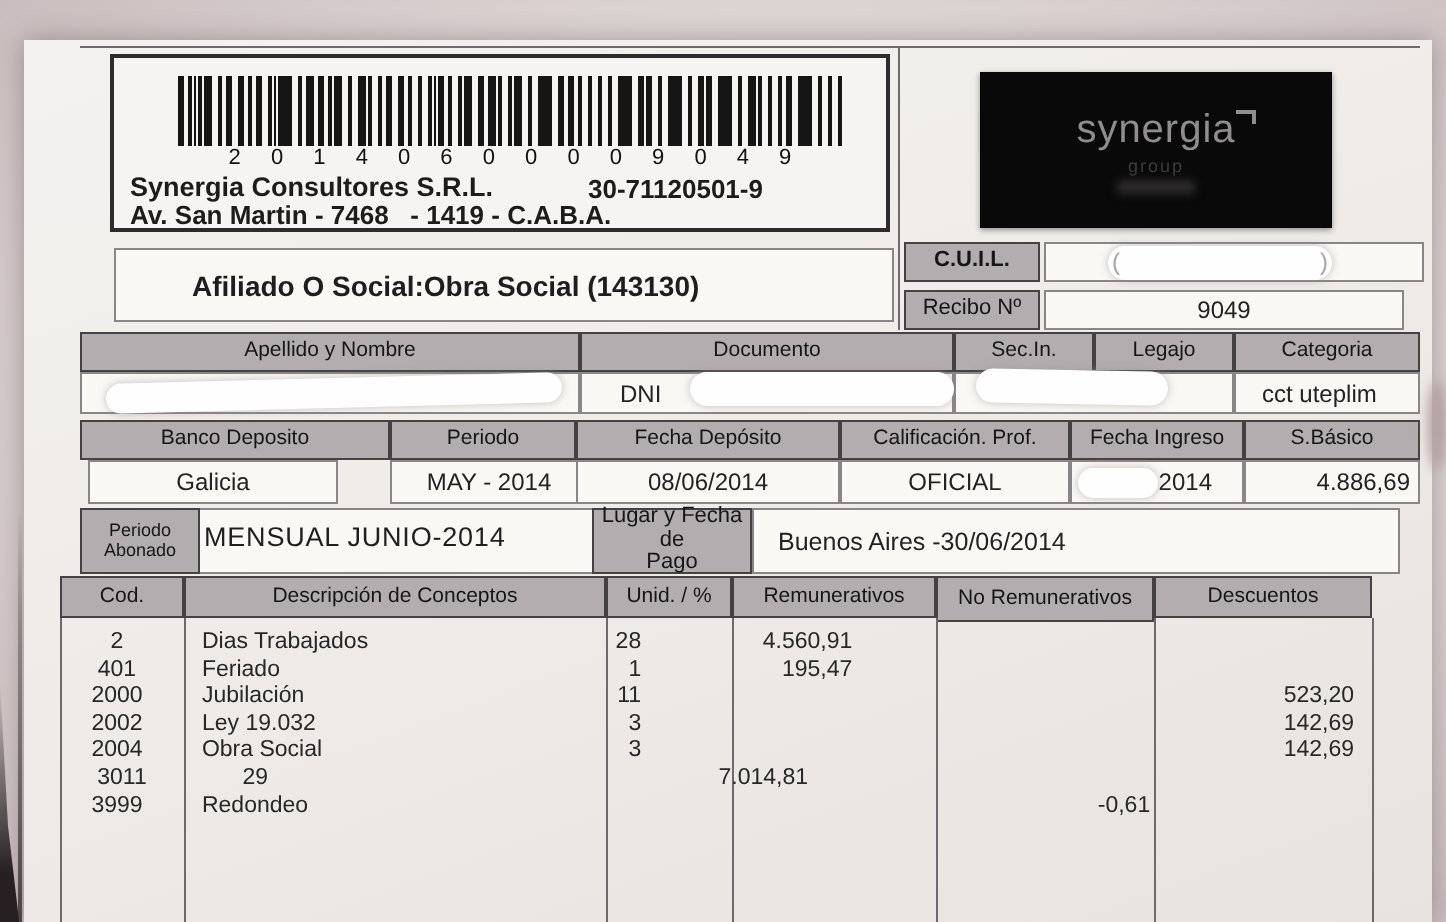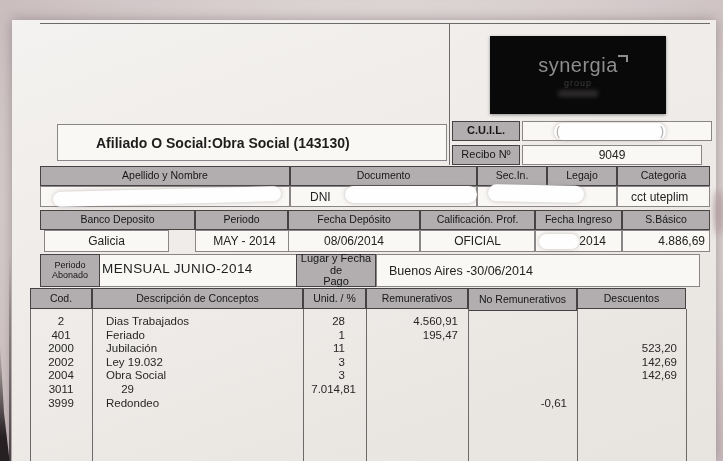--- a/index.html
+++ b/index.html
@@ -42,35 +42,42 @@
   .logo-main{color:#8f8d8e;font-size:20px;letter-spacing:.5px;position:relative;}
   .logo-main::after{content:"";position:absolute;right:-10px;top:1px;width:8px;height:5px;
         border-top:2px solid #8f8d8e;border-right:2px solid #8f8d8e;}
   .logo-sub{color:#3f3c3d;font-size:9px;margin-top:1px;letter-spacing:1px;}
   .logo-blur{width:40px;height:7px;margin-top:2px;background:#2e2b2c;filter:blur(2px);border-radius:3px;}
   .c-row{position:absolute;left:30px;width:656px;display:flex;font-size:11.5px;color:#272727;}
   .c-cod{width:62px;text-align:center;}
   .c-desc{width:211px;padding-left:14px;}
   .c-unid{width:63px;text-align:right;padding-right:21px;}
   .c-rem{width:102px;text-align:right;padding-right:10px;}
-  .c-norem{width:109px;text-align:right;padding-right:10px;}
+  .c-norem{width:109px;text-align:right;padding-right:10px;margin-left:48px;}
   .c-desct{width:109px;text-align:right;padding-right:9px;}
   .bold{font-weight:bold;}
   .paren::before{content:"(";position:absolute;left:2px;top:1px;color:#a9a5a2;font-size:12px;}
   .paren::after{content:")";position:absolute;right:2px;top:1px;color:#a9a5a2;font-size:12px;}
 </style>
 </head>
 <body>
 
 <div id="frame">
   <div class="paper"></div>
 
   <div class="hline" style="left:40px;top:23px;width:670px;"></div>
   <div class="vline" style="left:449px;top:23px;height:142px;"></div>
 
+  <div class="abs" style="left:55px;top:27px;width:390px;height:89px;border:2px solid #2d2b2c;background:#f6f4f2;">
+    <div class="bars"></div>
+    <div class="digits">2 0 1 4 0 6 0 0 0 0 9 0 4 9</div>
+    <div class="abs bold" style="left:8px;top:57px;font-size:13.5px;color:#1c1c1c;">Synergia Consultores S.R.L.</div>
+    <div class="abs bold" style="left:237px;top:58px;font-size:13px;color:#1c1c1c;">30-71120501-9</div>
+    <div class="abs bold" style="left:8px;top:71px;font-size:13px;color:#1c1c1c;white-space:pre;">Av. San Martin - 7468   - 1419 - C.A.B.A.</div>
+  </div>
 
   <div class="logo">
     <div class="logo-main">synergia</div>
     <div class="logo-sub">group</div>
     <div class="logo-blur"></div>
   </div>
 
   <div class="gray-cell bold" style="left:452px;top:121px;width:68px;height:20px;font-size:11px;">C.U.I.L.</div>
   <div class="white-cell" style="left:522px;top:121px;width:190px;height:20px;">
     <div class="whiteout paren" style="left:31px;top:1px;width:112px;height:17px;"></div>

